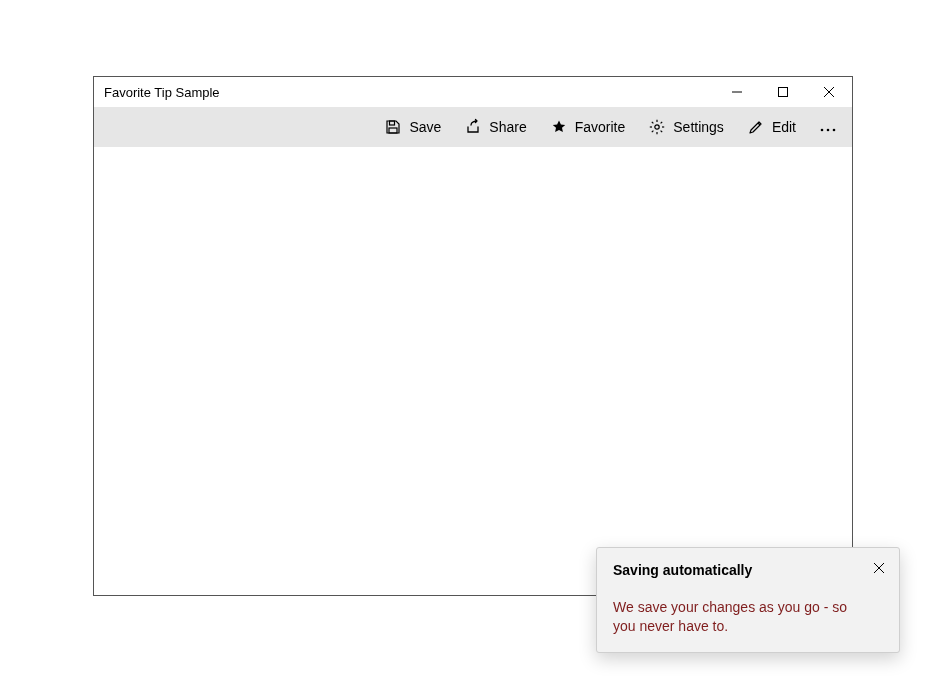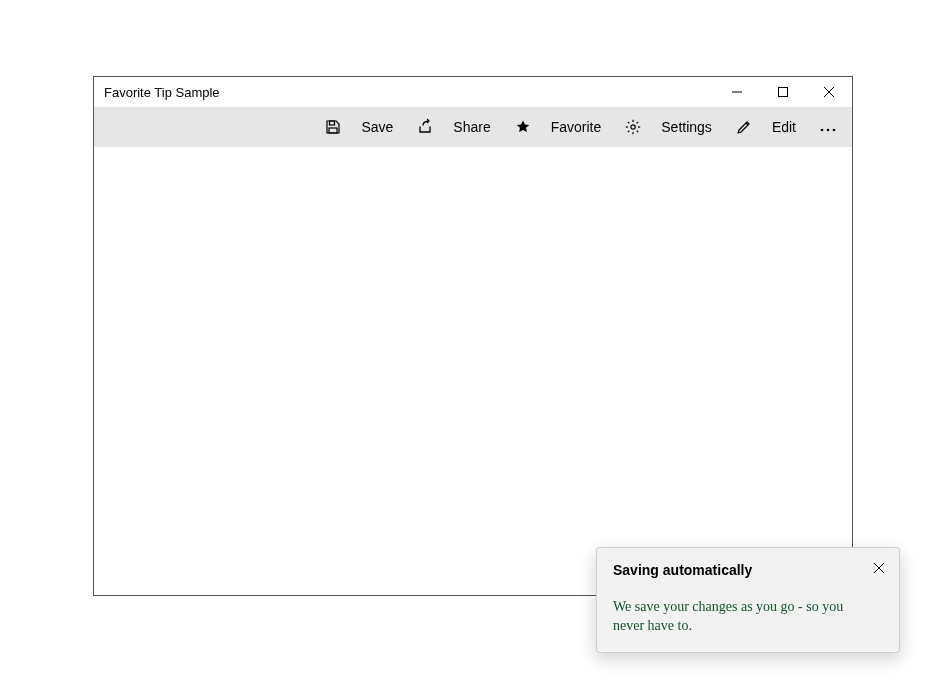--- a/index.html
+++ b/index.html
@@ -56,21 +56,21 @@
       background: #e6e6e6;
       display: flex;
       align-items: center;
       justify-content: flex-end;
       padding: 0 4px;
       gap: 0;
     }
     .cmd {
       display: flex;
       align-items: center;
-      gap: 20px;
+      gap: 8px;
       padding: 0 12px;
       height: 40px;
       background: transparent;
       border: none;
       font-family: inherit;
       font-size: 14px;
       color: #000;
       cursor: default;
     }
     .cmd .ico { width: 16px; height: 16px; display:flex; align-items:center; justify-content:center; }
@@ -103,23 +103,22 @@
       padding: 14px 40px 16px 16px;
     }
     .tip-title {
       font-weight: 600;
       font-size: 14px;
       color: #000;
       margin-bottom: 20px;
     }
     .tip-body {
       font-size: 14px;
-      color: #14532d;
+      color: #7f1d1d;
       line-height: 1.35;
-      font-family: Liberation Serif, serif;
     }
     .tip-close {
       position: absolute;
       top: 8px;
       right: 8px;
       width: 24px;
       height: 24px;
       display: flex;
       align-items: center;
       justify-content: center;

